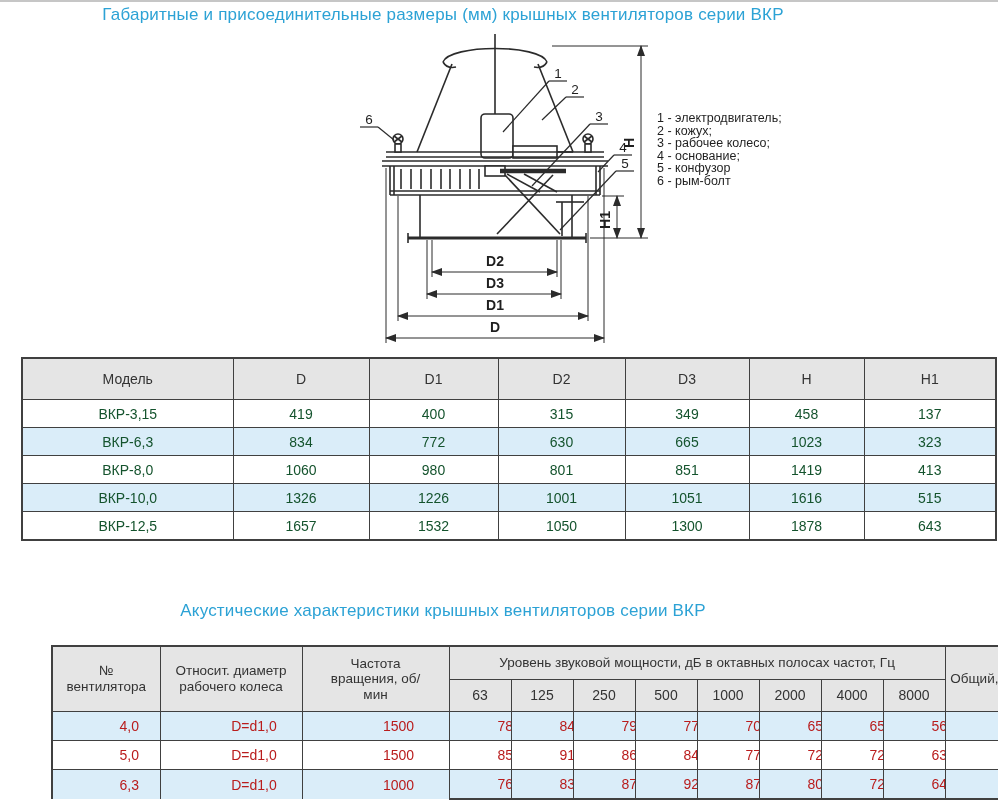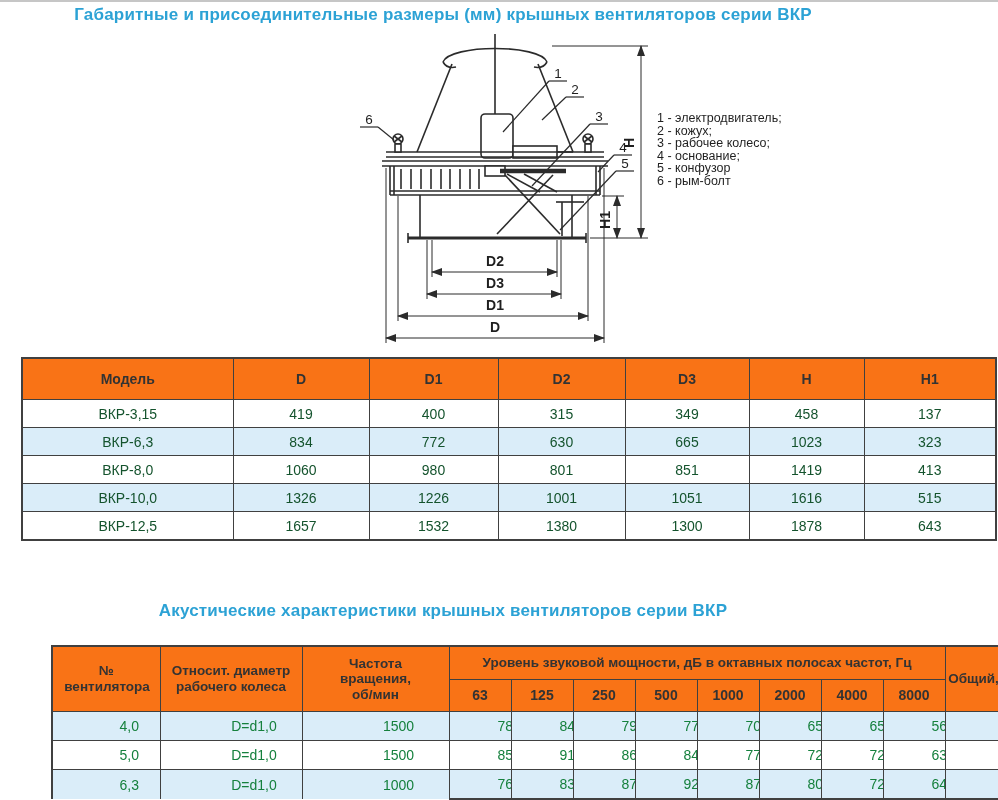--- a/index.html
+++ b/index.html
@@ -3,40 +3,40 @@
 <meta charset="utf-8">
 <style>
   html,body{margin:0;padding:0;}
   body{
     width:998px;height:800px;position:relative;overflow:hidden;
     background:#ffffff;font-family:"Liberation Sans",sans-serif;
   }
   .topline{position:absolute;top:0;left:0;width:998px;height:2px;background:#c6c6c6;}
   .title{
     position:absolute;left:0;width:886px;text-align:center;
-    font-size:17px;font-weight:bold;color:#2ca2d5;letter-spacing:0.2px;
+    font-size:17px;font-weight:normal;color:#2ca2d5;letter-spacing:0.2px;
   }
   .title1{top:5px;}
   .title2{top:601px;}
   .draw{position:absolute;left:330px;top:28px;width:540px;height:322px;}
   table{position:absolute;border-collapse:collapse;table-layout:fixed;}
   th,td{
     border:1px solid #404040;text-align:center;vertical-align:middle;
     color:#333333;font-size:14px;padding:1px 2px;overflow:hidden;
   }
-  th{background:#f97316;font-weight:bold;}
+  th{background:#e5e5e5;font-weight:normal;}
   .t1{left:21px;top:357px;width:974px;border:2px solid #404040;}
   .t1 th{height:38px;}
   .t1 td{height:25px;color:#14532d;}
   .t1 tbody tr:nth-child(even){background:#daedf9;}
   .t2{left:15px;top:645px;width:980px;border:2px solid #404040;border-bottom:none;margin-left:36px;}
   .t2 thead th{font-size:13.5px;line-height:1.15;}
   .t2 thead tr.hrow1 th{height:30px;}
   .t2 thead tr.hrow2 th{height:29px;font-size:14px;}
-  .t2 td{height:26px;color:#15803d;padding-left:48px;}
+  .t2 td{height:26px;color:#b91c1c;padding-left:48px;}
   .t2 tbody tr:nth-child(odd){background:#daedf9;}
   .t2 th.group{white-space:nowrap;}
   .w84{display:inline-block;width:84px;}
   .w92{display:inline-block;width:92px;}
   .t2 tr.cut td{border-bottom:none;}
   .t2 tr.cut td.pb{border-bottom:2px solid #404040;}
   svg text{font-family:"Liberation Sans",sans-serif;fill:#1f1f1f;}
   .dimlbl{font-size:14px;font-weight:bold;}
   .callout{font-size:13.5px;}
   .legend{font-size:12.5px;}
@@ -241,21 +241,21 @@
       <td>1226</td>
       <td>1001</td>
       <td>1051</td>
       <td>1616</td>
       <td>515</td>
     </tr>
     <tr>
       <td>ВКР-12,5</td>
       <td>1657</td>
       <td>1532</td>
-      <td>1380</td>
+      <td>1050</td>
       <td>1300</td>
       <td>1878</td>
       <td>643</td>
     </tr>
   </tbody>
 </table>
 
 <div class="title title2">Акустические характеристики крышных вентиляторов серии ВКР</div>
 
 <table class="t2">

